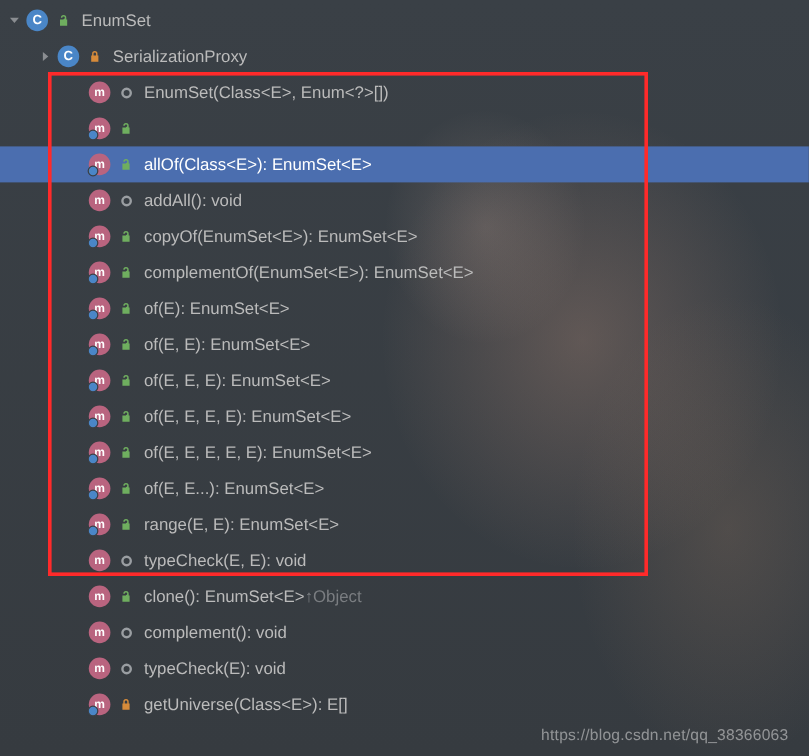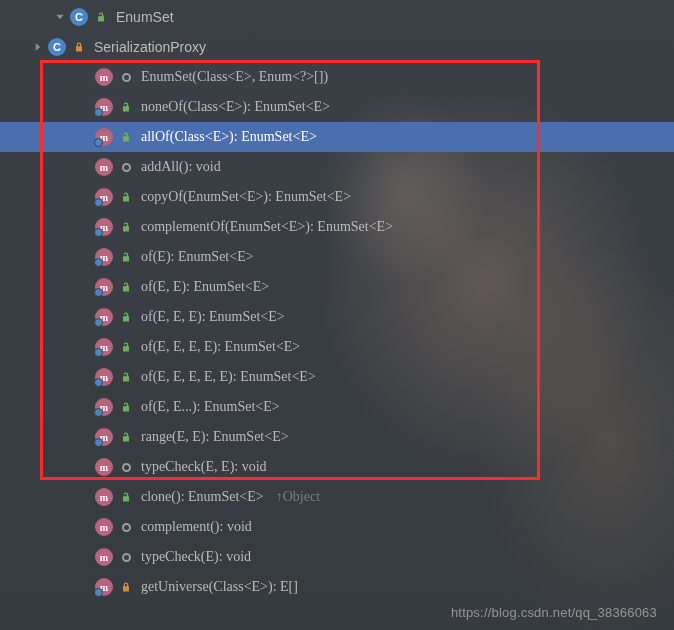--- a/index.html
+++ b/index.html
@@ -27,23 +27,23 @@
   .row {
     display: flex;
     align-items: center;
     height: 30px;
     padding-left: 4px;
     white-space: nowrap;
     cursor: pointer;
   }
   .row.selected { background: #4b6eaf; color: #ffffff; }
   .row.selected .label { color: #ffffff; text-align: center; }
-  .indent-0 { padding-left: 4px; margin-left: 48px; }
+  .indent-0 { padding-left: 4px; }
   .indent-1 { padding-left: 30px; }
-  .indent-2 { padding-left: 77px; font-family: Liberation Serif, serif; }
+  .indent-2 { padding-left: 56px; }
   .arrow {
     width: 16px; height: 16px;
     display: inline-flex; align-items: center; justify-content: center;
     margin-right: 2px;
     color: #8a8d91;
   }
   .arrow.blank { visibility: hidden; }
   .ic {
     width: 18px; height: 18px;
     border-radius: 50%;
@@ -73,21 +73,21 @@
     flex-shrink: 0;
   }
   .lock-open svg, .lock-closed svg { width: 12px; height: 12px; }
   .lock-open { color: #6fae5f; }
   .lock-closed { color: #d78b3a; }
   .circle-marker {
     width: 9px; height: 9px; border-radius: 50%;
     border: 2px solid #9a9ea2;
   }
   .label { color: #bbbbbb; }
-  .muted { color: #7a7d81; margin-left: 12px; }
+  .muted { color: #7a7d81; margin-left: 0; }
   .highlight-box {
     position: absolute;
     z-index: 2;
     border: 3px solid #ff2a2a;
     left: 40px;
     top: 60px;
     width: 500px;
     height: 420px;
     pointer-events: none;
   }
@@ -148,21 +148,20 @@
         <span class="label">EnumSet(Class&lt;E&gt;, Enum&lt;?&gt;[])</span>
       </div>
       <div class="row indent-2">
         <span class="arrow blank"></span>
         <span class="ic ic-method static-overlay"></span>
         <span class="vis lock-open">
           <svg viewBox="0 0 16 16">
             <path fill="currentColor" d="M11 7V5a3 3 0 10-6 0h1.6A1.4 1.4 0 118 6.4V7H4v7h8V7h-1z"></path>
           </svg>
         </span>
-        <span class="label">noneOf(Class&lt;E&gt;): EnumSet&lt;E&gt;</span>
       </div>
       <div class="row indent-2 selected">
         <span class="arrow blank"></span>
         <span class="ic ic-method static-overlay"></span>
         <span class="vis lock-open">
           <svg viewBox="0 0 16 16">
             <path fill="currentColor" d="M11 7V5a3 3 0 10-6 0h1.6A1.4 1.4 0 118 6.4V7H4v7h8V7h-1z"></path>
           </svg>
         </span>
         <span class="label">allOf(Class&lt;E&gt;): EnumSet&lt;E&gt;</span>

